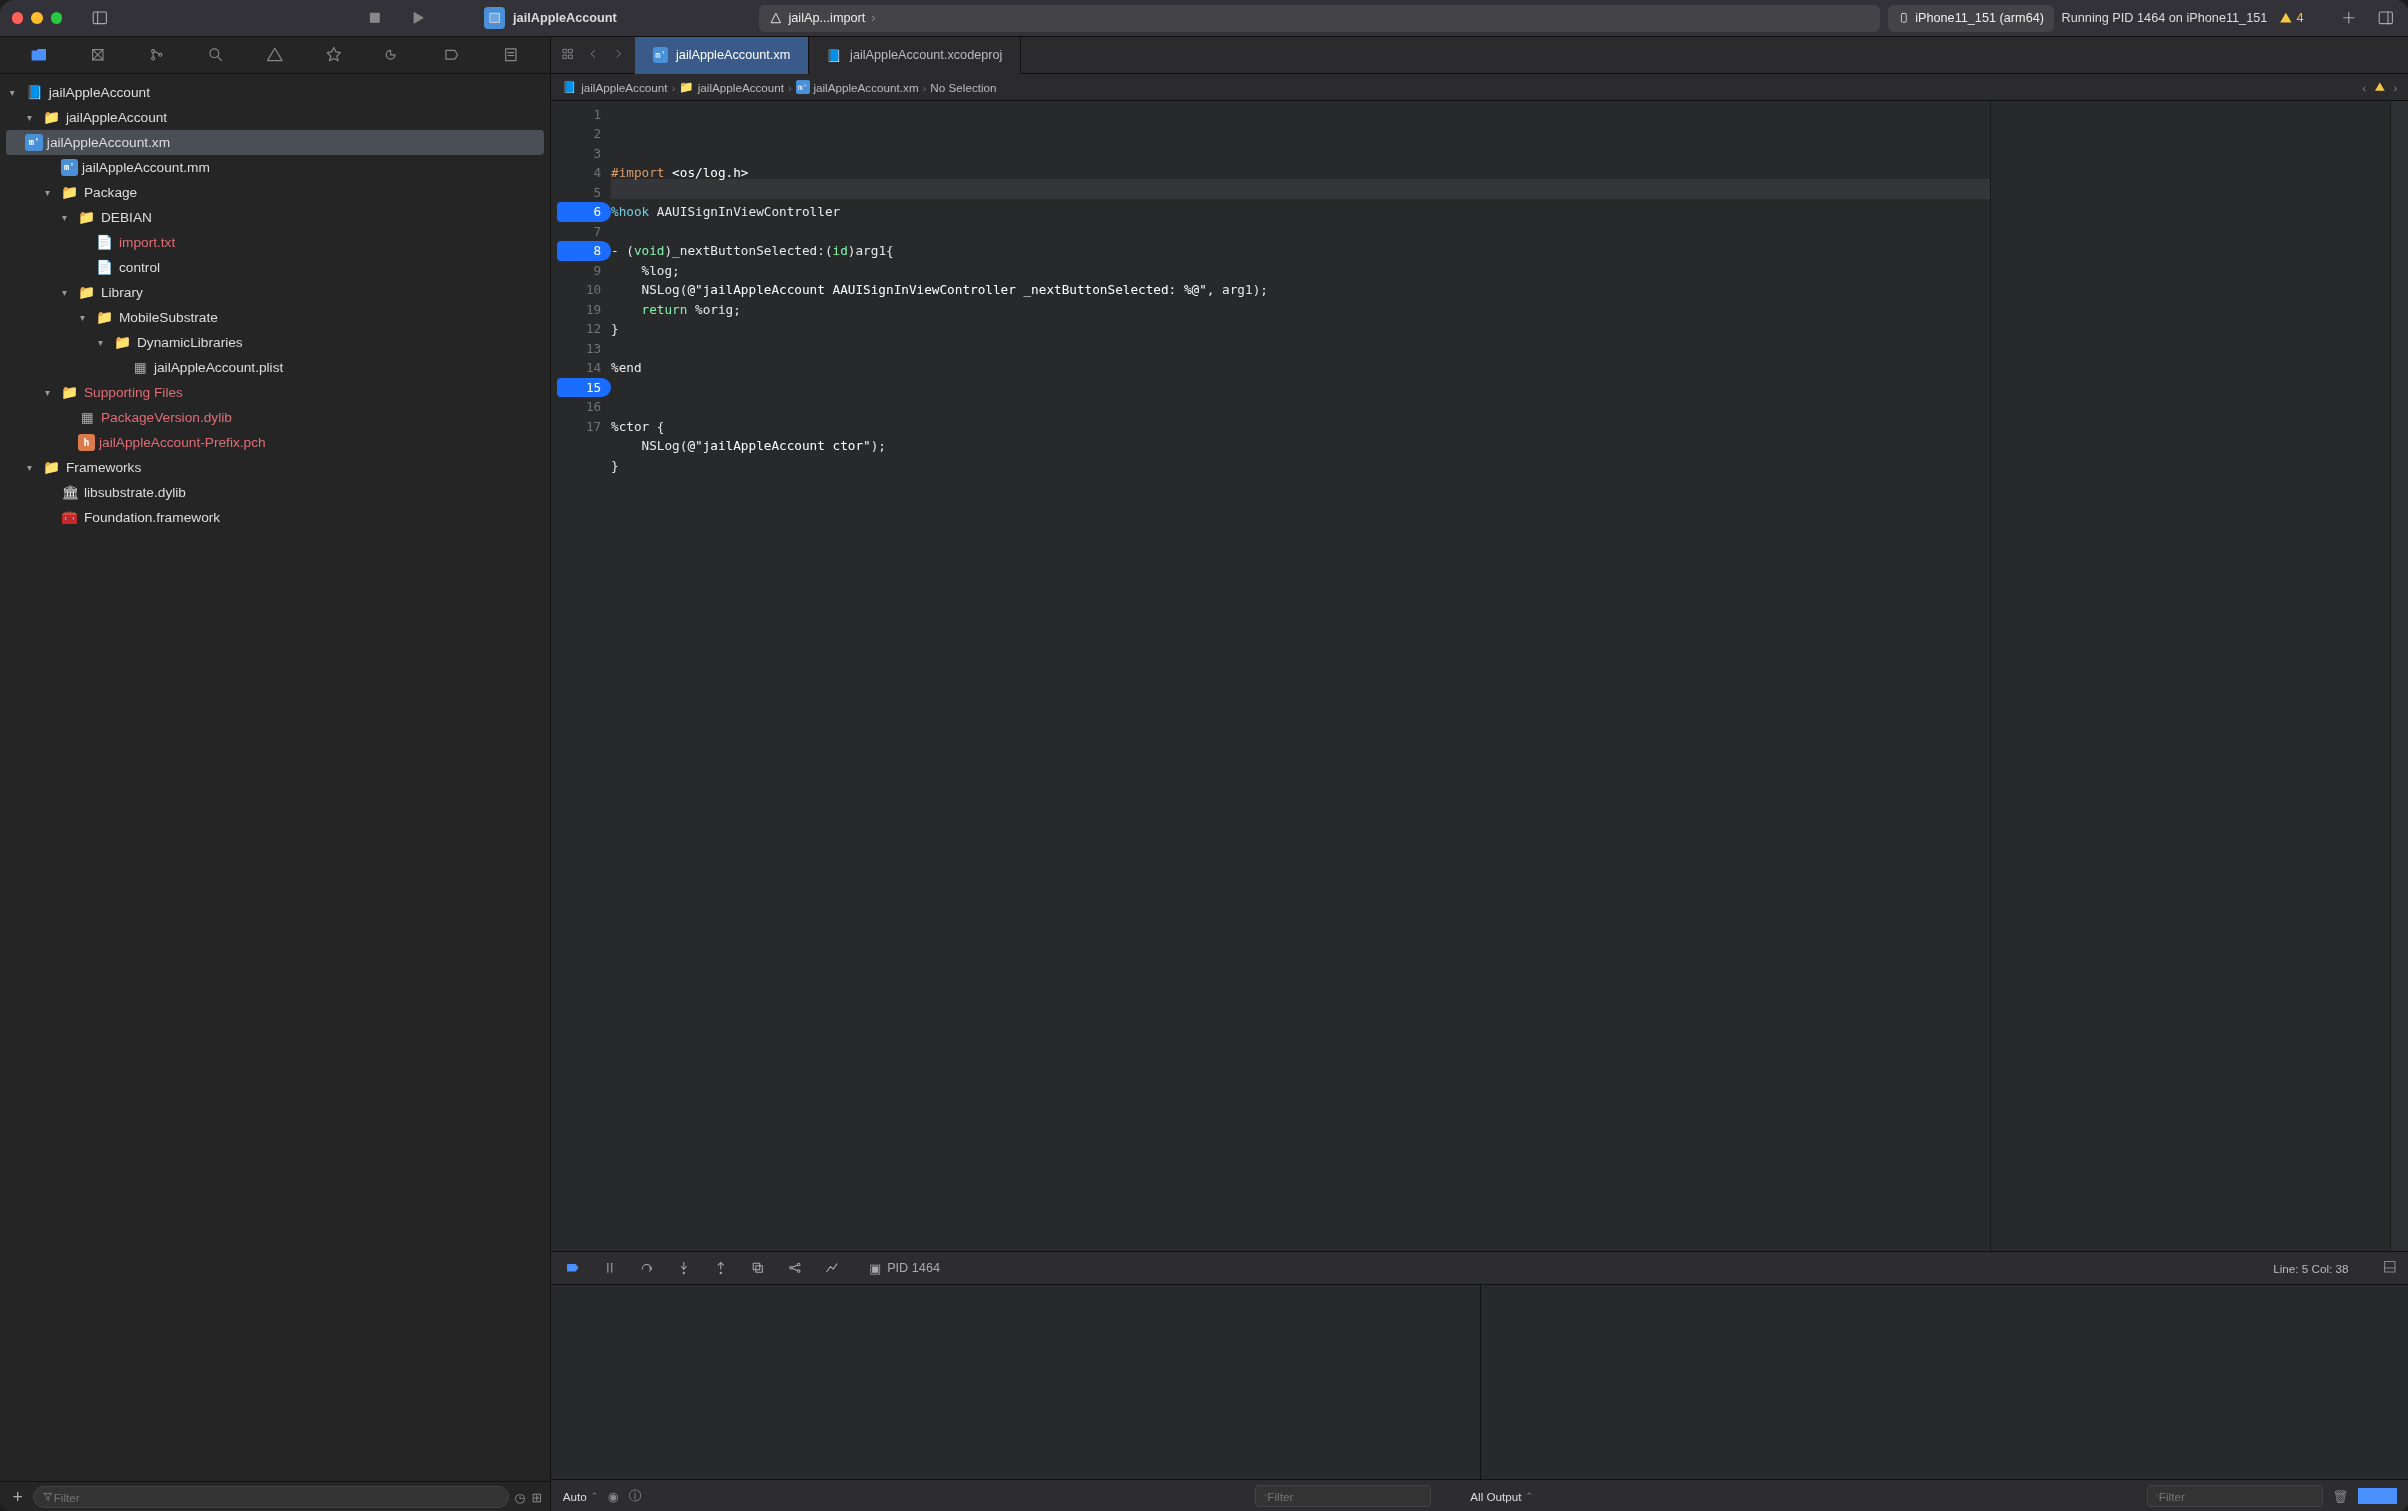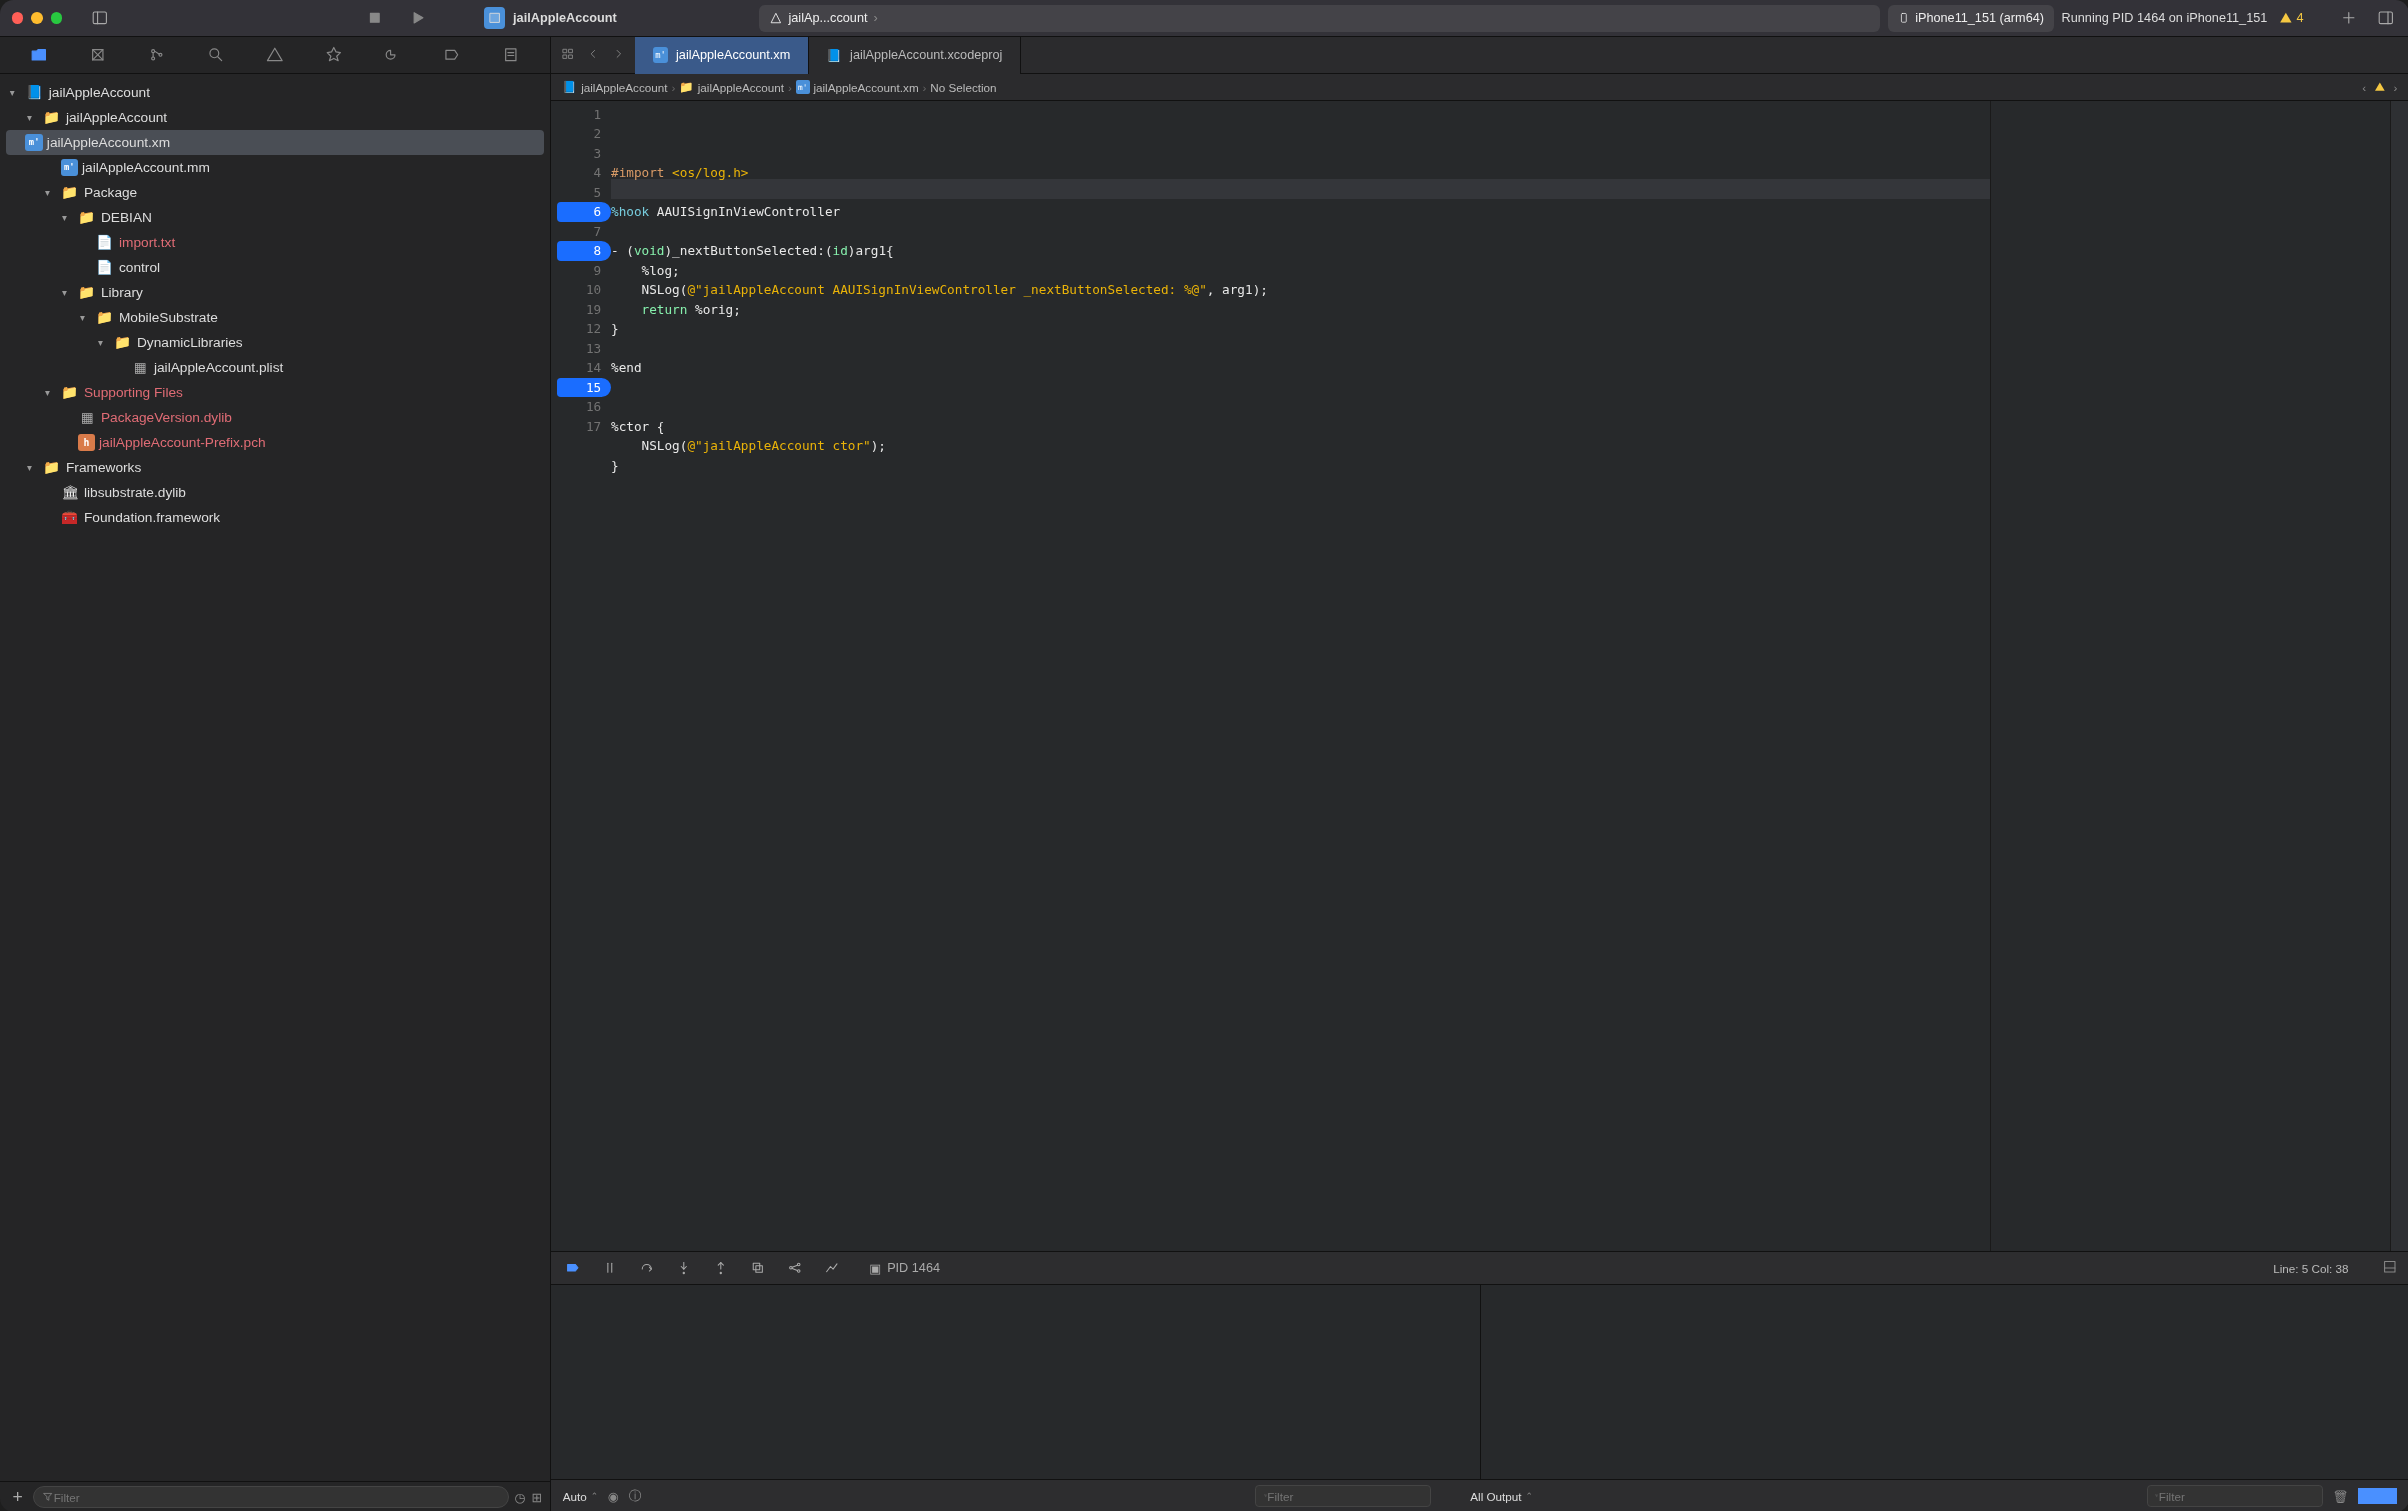--- a/index.html
+++ b/index.html
@@ -107,21 +107,21 @@
   .breadcrumb-right { margin-left:auto; display:flex; align-items:center; gap:7.8px; color:#888;}
   .breadcrumb-right .warn-badge { color:#f5c842;}
 
   .code-area { flex:1; display:flex; overflow:hidden; }
   .gutter { width:60px; text-align:right; padding:3.9px 9.8px 3.9px 0; background:var(--bg-editor); color:#727272; font-family:"SF Mono",Menlo,monospace; font-size:12.7px; line-height:19.5px;}
   .gutter .gl { height:19.5px; }
   .gutter .gl.hl { background:#1a6dff; color:#fff; border-radius:3.9px 9.8px 9.8px 3.9px; margin-left:5.9px; padding-right:9.8px; margin-right:-9.8px;}
   .code { flex:1; padding:3.9px 0; font-family:"SF Mono",Menlo,monospace; font-size:12.7px; line-height:19.5px; color:#e8e8e8; white-space:pre; position:relative;}
   .code .current-line-bg { position:absolute; left:0; right:0; top:78px; height:19.5px; background:#34363a;}
   .code-lines { position:relative; }
-  .kw-pink { color:#86efac; } .kw-red { color:#eab308; } .kw-orange { color:#d89a66; } .kw-cyan { color:#77ccdd;}
+  .kw-pink { color:#86efac; } .kw-red { color:#ffffff; } .kw-orange { color:#d89a66; } .kw-cyan { color:#77ccdd;}
   .minimap { width:19.5px; background:#2e3033; border-left:1px solid #1a1a1a;}
   .editor-split { width:400px; background:#27292b; border-left:1px solid #1a1a1a;}
 
   
   .debug-bar { height:33px; background:#2d2d2f; border-top:1px solid #111; display:flex; align-items:center; padding:0 11.7px; gap:17.6px; color:#aaa;}
   .debug-bar .db-icon { display:flex; align-items:center; justify-content:center; width:19.5px;}
   .debug-bar .db-icon.active { color:#4a90ff; }
   .debug-bar svg { width:15.6px; height:15.6px; }
   .debug-bar .pid { display:flex; align-items:center; gap:5.9px; margin-left:9.8px;}
   .debug-bar .cursor-pos { margin-left:auto; font-size:11.7px; color:#bbb;}
@@ -176,21 +176,21 @@
           <rect x="4" y="4" width="16" height="16" fill="#fff" fill-opacity="0.2"></rect>
         </svg>
     </div>
     <span>jailAppleAccount</span>
   </div>
   <div style="flex:0 0 117px"></div>
   <div class="scheme-box main">
     <svg viewBox="0 0 24 24" style="width:13.7px;height:13.7px;">
         <path d="M4 20 L12 4 L20 20 Z"></path>
       </svg>
-    <span>jailAp...ccount</span>
+    <span>jailAp...import</span>
     <span style="color:#888">›</span>
   </div>
   <div class="scheme-box">
     <svg viewBox="0 0 24 24" style="width:11.7px;height:13.7px;">
         <rect x="7" y="3" width="10" height="18" rx="2"></rect>
       </svg>
     <span>iPhone11_151 (arm64)</span>
   </div>
   <div class="status-text">
     <span>Running PID 1464 on iPhone11_151</span>

